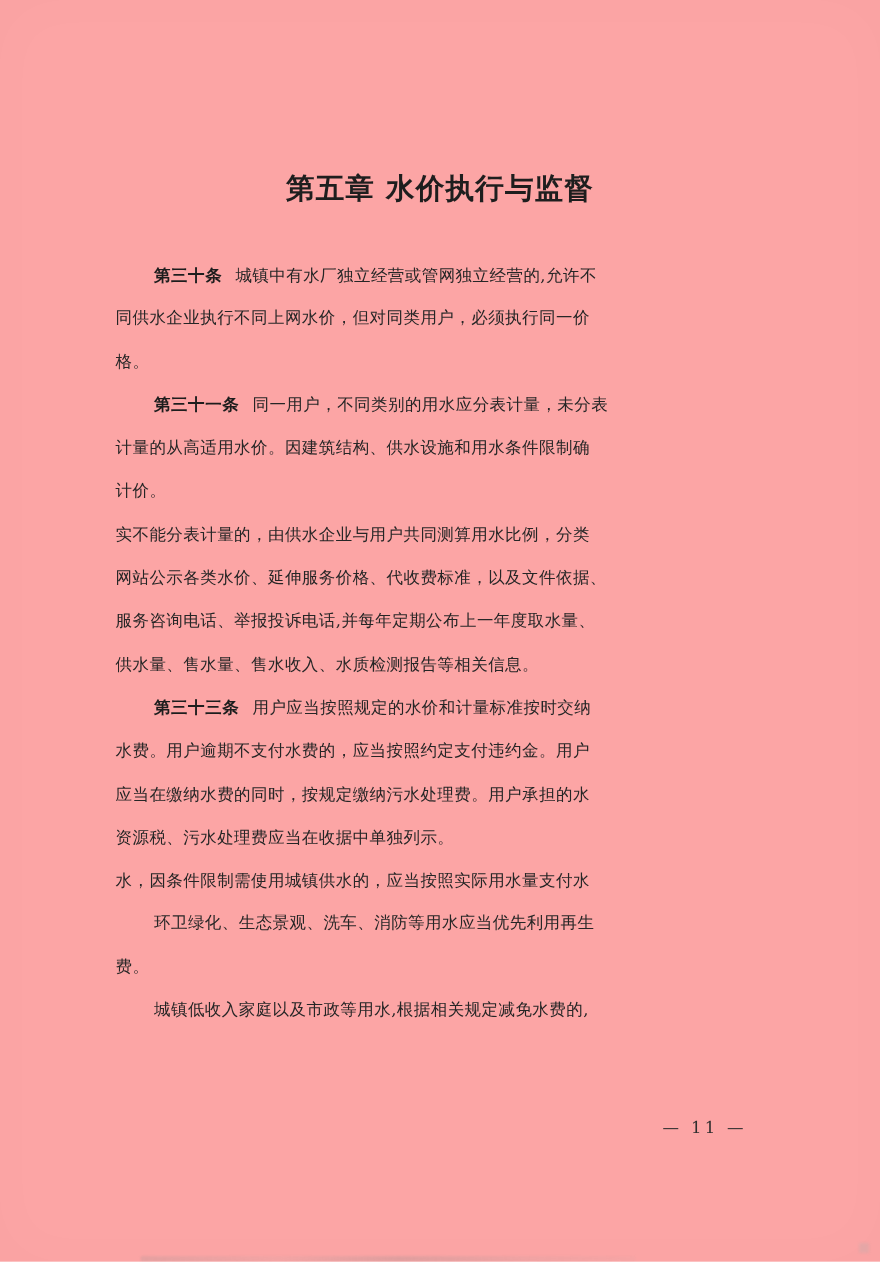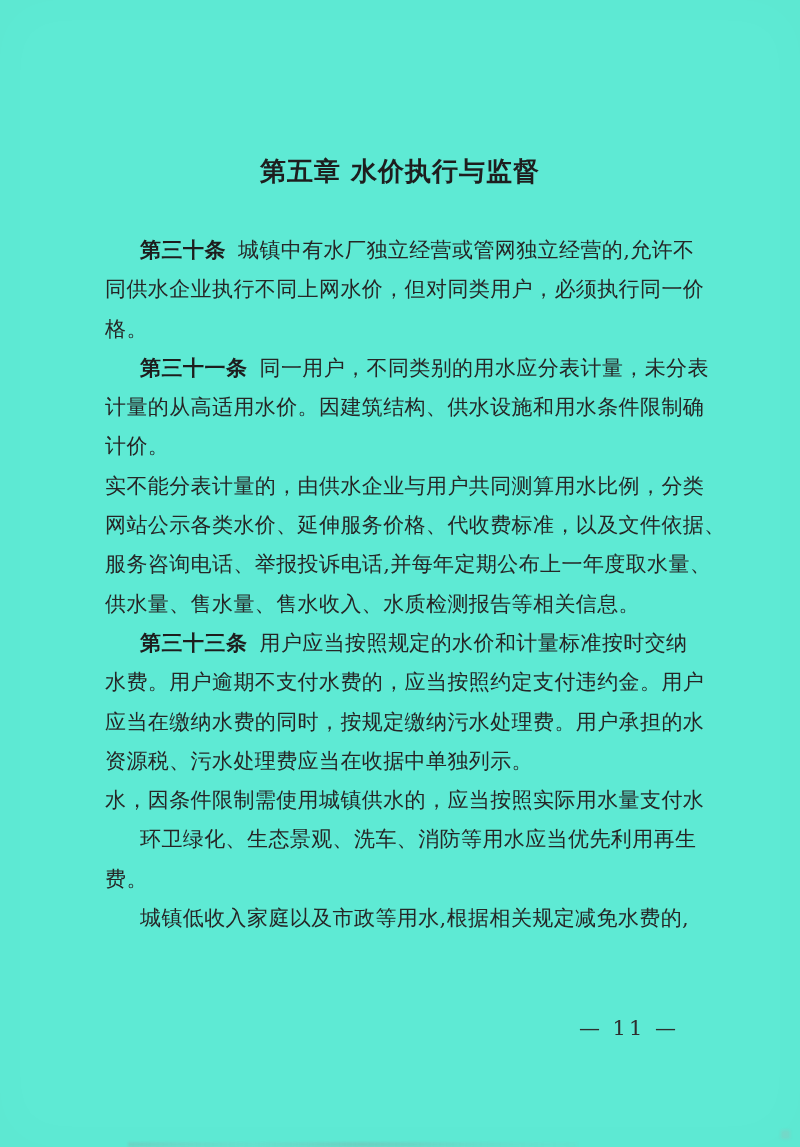--- a/index.html
+++ b/index.html
@@ -1,20 +1,20 @@
 <!DOCTYPE html>
 <html><head>
 <meta charset="utf-8">
 <style>
   html, body { margin: 0; padding: 0; }
   .page {
     position: relative;
     width: 800px;
     height: 1147px;
-    background: #5eead4;
+    background: #fca5a5;
     overflow: hidden;
     box-shadow: inset 0 0 60px rgba(0,0,0,0.015);
   }
   .chapter-title {
     position: absolute;
     top: 154px;
     left: 0;
     right: 0;
     text-align: center;
     font-family: "DejaVu Sans", "Liberation Sans", sans-serif;
@@ -22,41 +22,41 @@
     font-size: 26px;
     color: #1e1e1e;
     letter-spacing: 1px;
   }
   .body-text {
     position: absolute;
     top: 231px;
     left: 105px;
     width: 602px;
     font-family: "DejaVu Serif", "Liberation Serif", serif;
-    font-size: 21px;
+    font-size: 15px;
     line-height: 39.3px;
     color: #262626;
     letter-spacing: 0.4px;
   }
   .para { margin: 0; }
   .line { white-space: nowrap; }
   .line.indent { padding-left: 35px; }
   .lead {
     font-family: "DejaVu Sans", "Liberation Sans", sans-serif;
     font-weight: 700;
     color: #1d1d1d;
     margin-right: 12px;
     letter-spacing: 0.5px;
   }
   .page-number {
     position: absolute;
     top: 1016px;
     right: 121px;
     font-family: "DejaVu Serif", "Liberation Serif", serif;
-    font-size: 21px;
+    font-size: 15px;
     color: #2e2e2e;
     letter-spacing: 3px;
   }
   .scan-artifact-bottom {
     position: absolute;
     left: 128px;
     top: 1142px;
     width: 450px;
     height: 5px;
     background: linear-gradient(90deg,

